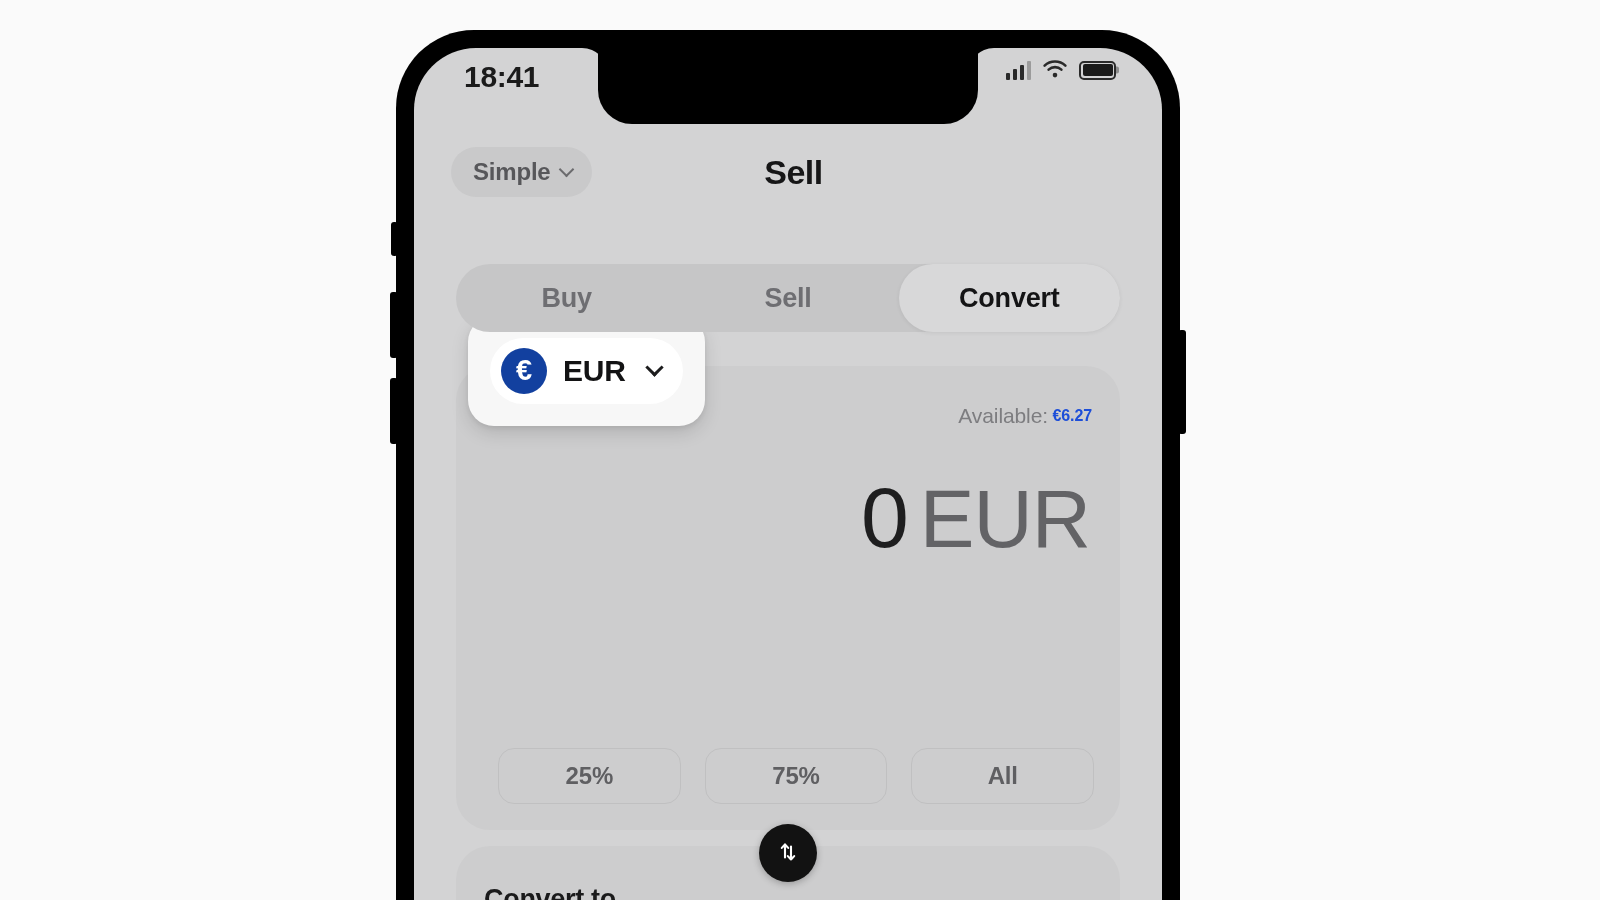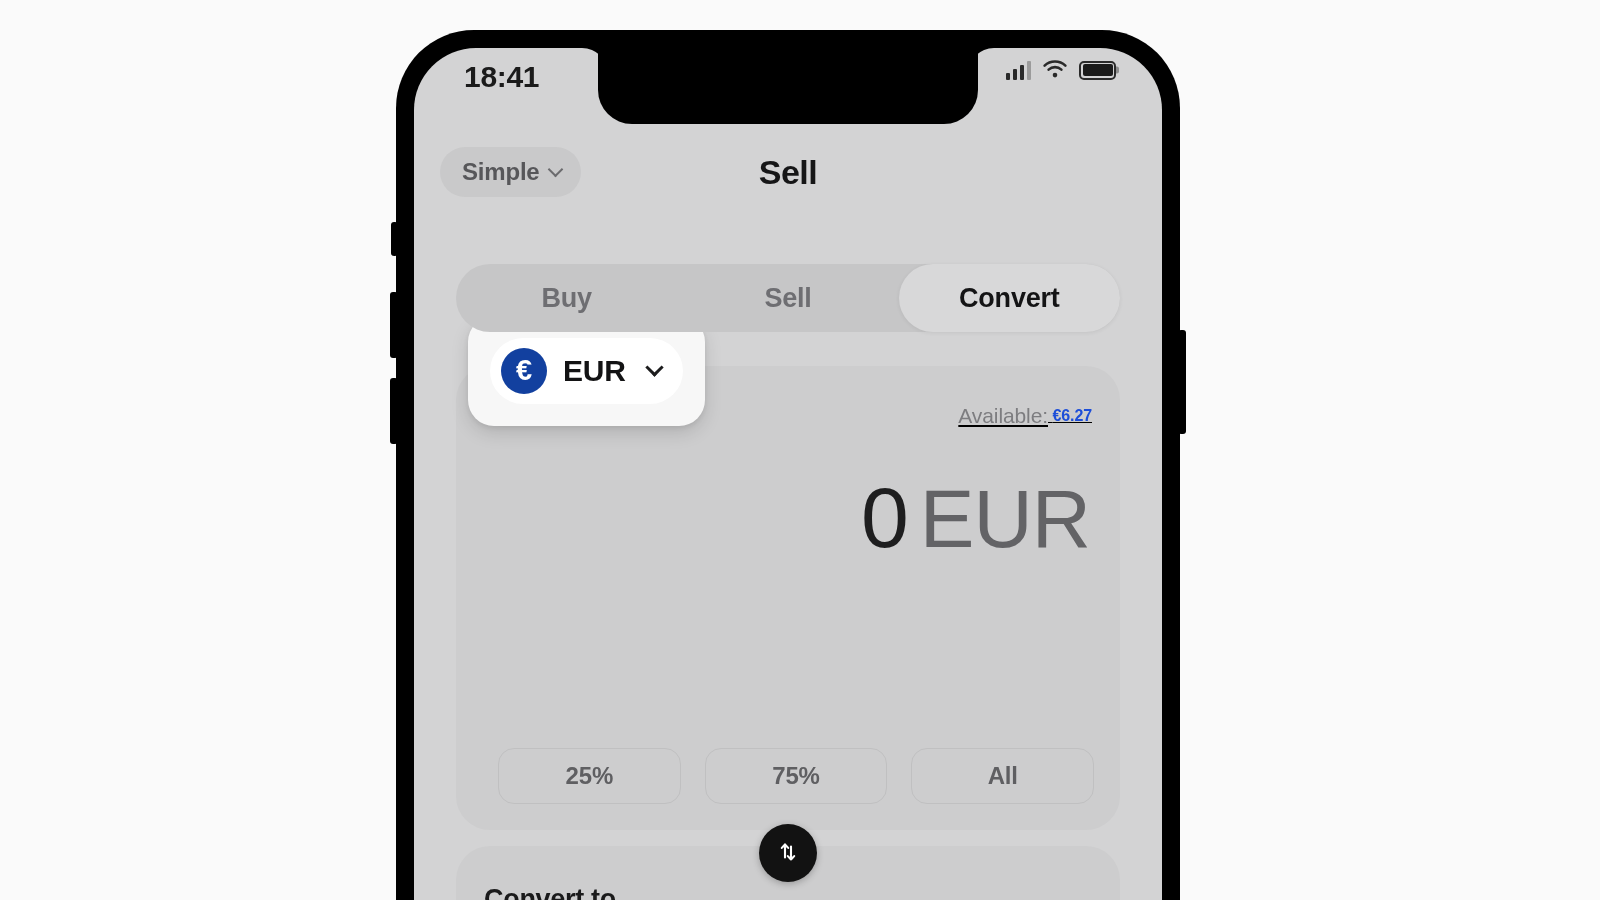--- a/index.html
+++ b/index.html
@@ -127,21 +127,21 @@
     transform: translateY(-50%);
     width: 3px; height: 7px;
     background: #8d8d8d;
     border-radius: 0 2px 2px 0;
   }
   .icon-batt i { display: block; height: 100%; width: 100%; background: #1a1a1a; border-radius: 2px; }
 
   
   .app-header {
     position: absolute;
-    top: 76px; left: 0; right: 0;
+    top: 76px; left: 11px; right: 0;
     height: 96px;
     display: flex;
     align-items: center;
     padding: 12px 26px;
     z-index: 10;
   }
   .mode-chip {
     display: inline-flex;
     align-items: center;
     gap: 10px;
@@ -230,21 +230,20 @@
     z-index: 4;
   }
 
   .panel-top-row {
     position: relative;
     height: 100px;
     display: flex;
     align-items: center;
     justify-content: flex-end;
     padding: 0 28px;
-    text-decoration: underline;
   }
   .available-label {
     font-size: 21px;
     color: #7d7d80;
     font-weight: 500;
     letter-spacing: -0.1px;
   }
   .available-value {
     font-size: 16px;
     color: #1d4ed8;

